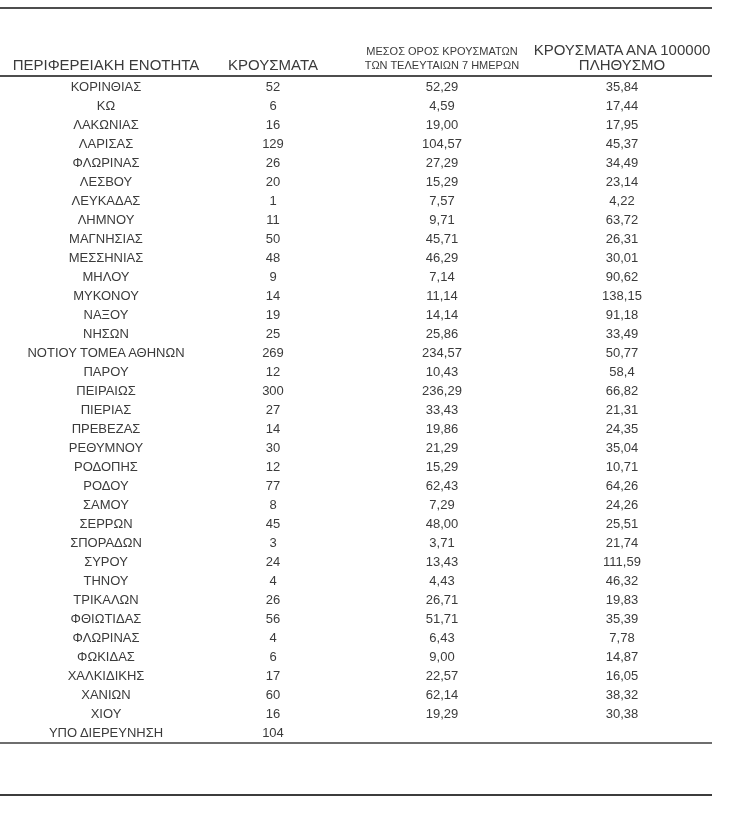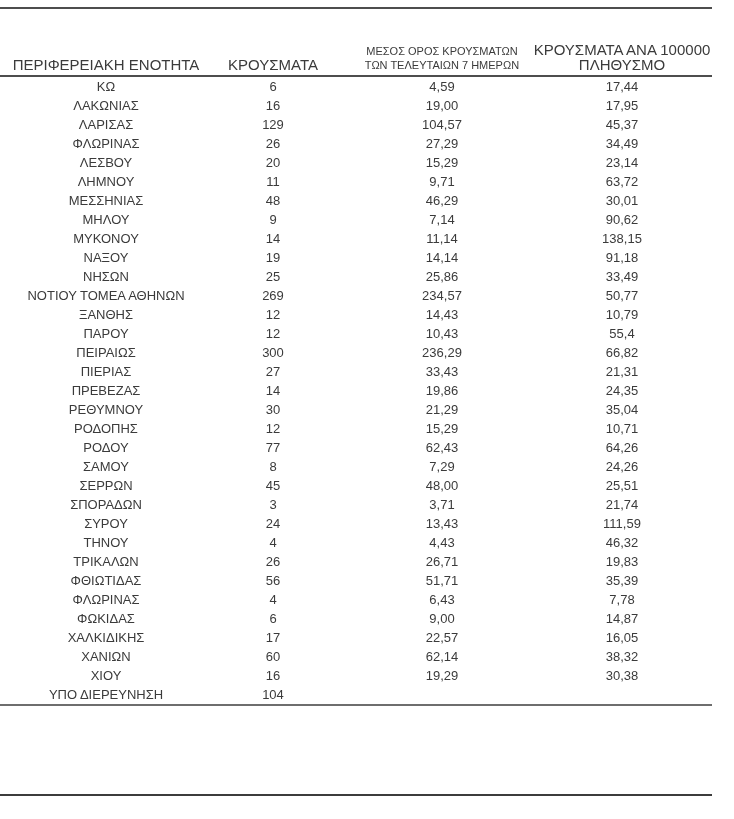--- a/index.html
+++ b/index.html
@@ -100,20 +100,27 @@
             </div>
           <div class="hline">
               <span>ΠΛΗΘΥΣΜΟ</span>
             </div>
         </th>
         <th></th>
       </tr>
     </thead>
     <tbody>
         <tr>
+      <td>ΚΟΡΙΝΘΙΑΣ</td>
+      <td>52</td>
+      <td>52,29</td>
+      <td>35,84</td>
+      <td></td>
+    </tr>
+        <tr>
       <td>ΚΩ</td>
       <td>6</td>
       <td>4,59</td>
       <td>17,44</td>
       <td></td>
     </tr>
         <tr>
       <td>ΛΑΚΩΝΙΑΣ</td>
       <td>16</td>
       <td>19,00</td>
@@ -135,27 +142,41 @@
       <td></td>
     </tr>
         <tr>
       <td>ΛΕΣΒΟΥ</td>
       <td>20</td>
       <td>15,29</td>
       <td>23,14</td>
       <td></td>
     </tr>
         <tr>
+      <td>ΛΕΥΚΑΔΑΣ</td>
+      <td>1</td>
+      <td>7,57</td>
+      <td>4,22</td>
+      <td></td>
+    </tr>
+        <tr>
       <td>ΛΗΜΝΟΥ</td>
       <td>11</td>
       <td>9,71</td>
       <td>63,72</td>
       <td></td>
     </tr>
         <tr>
+      <td>ΜΑΓΝΗΣΙΑΣ</td>
+      <td>50</td>
+      <td>45,71</td>
+      <td>26,31</td>
+      <td></td>
+    </tr>
+        <tr>
       <td>ΜΕΣΣΗΝΙΑΣ</td>
       <td>48</td>
       <td>46,29</td>
       <td>30,01</td>
       <td></td>
     </tr>
         <tr>
       <td>ΜΗΛΟΥ</td>
       <td>9</td>
       <td>7,14</td>
@@ -184,31 +205,24 @@
       <td></td>
     </tr>
         <tr>
       <td>ΝΟΤΙΟΥ ΤΟΜΕΑ ΑΘΗΝΩΝ</td>
       <td>269</td>
       <td>234,57</td>
       <td>50,77</td>
       <td></td>
     </tr>
         <tr>
-      <td>ΞΑΝΘΗΣ</td>
-      <td>12</td>
-      <td>14,43</td>
-      <td>10,79</td>
-      <td></td>
-    </tr>
-        <tr>
       <td>ΠΑΡΟΥ</td>
       <td>12</td>
       <td>10,43</td>
-      <td>55,4</td>
+      <td>58,4</td>
       <td></td>
     </tr>
         <tr>
       <td>ΠΕΙΡΑΙΩΣ</td>
       <td>300</td>
       <td>236,29</td>
       <td>66,82</td>
       <td></td>
     </tr>
         <tr>

